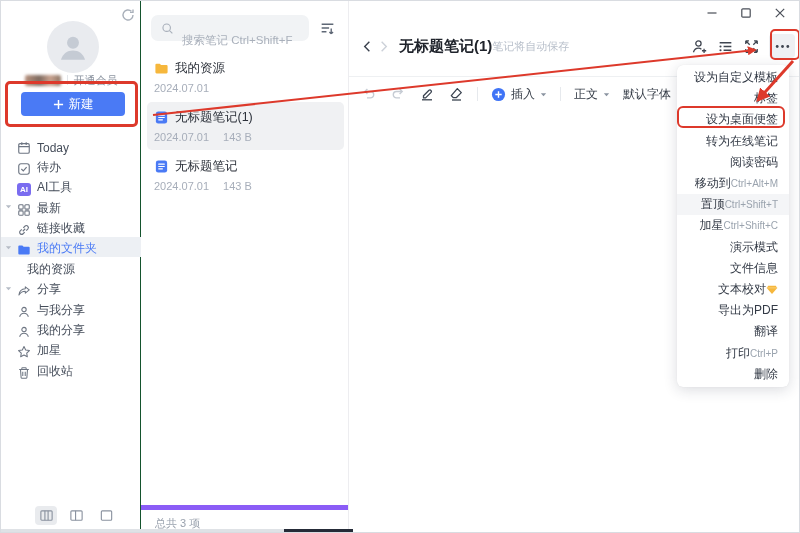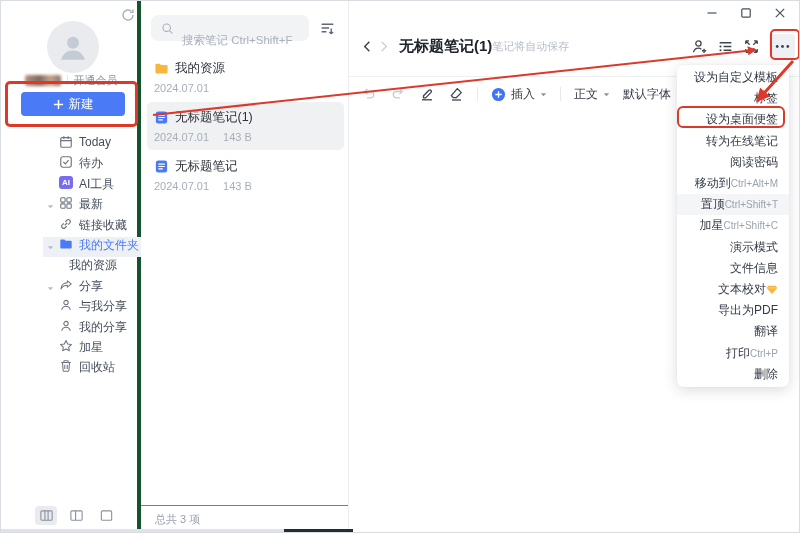--- a/index.html
+++ b/index.html
@@ -1,29 +1,29 @@
 <!DOCTYPE html>
 <html><head>
 <meta charset="utf-8">
 <style>
   html,body{margin:0;padding:0;background:#fff;}
   .stage{position:relative;width:800px;height:533px;background:#fff;overflow:hidden;
          font-family:"Liberation Sans","DejaVu Sans",sans-serif;border:1px solid #d9dce1;box-sizing:border-box;}
   svg{display:block}
   
-  .sidebar{position:absolute;left:0;top:0;width:140px;height:100%;background:#fff;border-right:4px solid #14532d;box-sizing:border-box;}
+  .sidebar{position:absolute;left:0;top:0;width:140px;height:100%;background:#fff;border-right:1px solid #14532d;box-sizing:border-box;}
   .sync-btn{position:absolute;left:119px;top:6px;width:16px;height:16px;color:#a9b0ba;cursor:pointer;}
   .avatar{position:absolute;left:46px;top:20px;width:52px;height:52px;border-radius:50%;background:#e9ebef;display:flex;align-items:center;justify-content:center;color:#c5cbd4;}
   .user-row{position:absolute;top:72px;left:0;width:140px;height:14px;display:flex;align-items:center;justify-content:center;gap:6px;}
   .redacted{width:36px;height:11px;border-radius:2px;background:linear-gradient(90deg,#b9927e,#7d6a5f 40%,#c9a28f 70%,#8d7666);filter:blur(1.6px);}
   .vline{width:1px;height:10px;background:#e3e6ea;}
   .membership{font-size:11px;color:#8d95a1;}
   .new-btn{position:absolute;left:20px;top:91px;width:104px;height:24px;background:#4a7af5;color:#fff;border:none;border-radius:4px;display:flex;align-items:center;justify-content:center;gap:5px;font-size:12.5px;font-family:inherit;cursor:pointer;}
   .side-nav{position:absolute;left:0;top:134px;width:140px;}
-  .srow{position:relative;height:20.4px;display:flex;align-items:flex-start;padding-left:16px;font-size:12px;color:#454d5a;box-sizing:border-box;cursor:pointer;margin-left:42px;}
+  .srow{position:relative;height:20.4px;display:flex;align-items:flex-end;padding-left:16px;font-size:12px;color:#454d5a;box-sizing:border-box;cursor:pointer;}
   .srow .caret{position:absolute;left:4px;top:7px;width:7px;height:7px;color:#b6bcc6;}
   .srow .ic{width:14px;height:14px;color:#6d7582;margin-right:6px;flex:0 0 auto;display:flex;}
   .srow.noicon{padding-left:26px;}
   .srow.selected{background:#edf0f4;color:#4a7af5;}
   .srow.selected .ic{color:#4a7af5;}
   .ai-badge{width:14px;height:13px;margin-right:6px;background:#7a6cf0;color:#fff;border-radius:3px;font-size:8px;font-weight:bold;display:flex;align-items:center;justify-content:center;}
   .layout-switcher{position:absolute;left:34px;bottom:7px;display:flex;gap:8px;align-items:center;}
   .lbtn{width:22px;height:19px;display:flex;align-items:center;justify-content:center;color:#8b93a0;cursor:pointer;border-radius:4px;}
   .lbtn.active{background:#e9ebee;}
   
@@ -32,21 +32,21 @@
   .search-box .sic{width:13px;height:13px;color:#a9b0bb;margin:0 6px 0 10px;flex:0 0 auto;}
   .search-box input{flex:1;min-width:0;border:none;background:transparent;outline:none;font-size:11.5px;color:#333;font-family:inherit;margin-top:24px;}
   .search-box input::placeholder{color:#a9b0bb;}
   .sort-btn{position:absolute;right:12px;top:19px;width:17px;height:17px;color:#5f6876;cursor:pointer;}
   .note-list{position:absolute;left:0;right:0;top:52px;}
   .nitem{position:relative;height:48px;margin:0 4px 1px 6px;border-radius:5px;padding:7px 6px 0 7px;box-sizing:border-box;cursor:pointer;}
   .nitem.selected{background:#f0f1f3;}
   .trow{display:flex;align-items:center;gap:6px;font-size:12.5px;color:#2c313a;}
   .ticon{width:15px;height:15px;flex:0 0 auto;}
   .meta{margin-top:5px;font-size:11px;color:#a7aeba;display:flex;gap:14px;}
-  .panel-footer{position:absolute;left:0;right:0;bottom:0;height:27px;background:#fff;border-top:1px solid #8b5cf6;font-size:11px;color:#99a1ad;line-height:26px;padding-left:14px;box-sizing:border-box;}
+  .panel-footer{position:absolute;left:0;right:0;bottom:0;height:27px;background:#fff;border-top:5px solid #8b5cf6;font-size:11px;color:#99a1ad;line-height:26px;padding-left:14px;box-sizing:border-box;}
   
   .editor{position:absolute;left:348px;top:0;right:0;height:100%;background:#fff;}
   .win-controls{position:absolute;top:2px;right:6px;display:flex;gap:8px;}
   .wbtn{width:26px;height:20px;display:flex;align-items:center;justify-content:center;color:#4a4f58;cursor:pointer;}
   .doc-header{position:absolute;left:10px;top:32px;height:26px;display:flex;align-items:center;}
   .nav-chev{width:16px;height:16px;display:flex;align-items:center;justify-content:center;cursor:pointer;}
   .doc-title{margin-left:8px;font-size:15px;font-weight:bold;color:#20242c;}
   .autosave{font-size:11px;color:#b9c0cb;}
   .header-icons{position:absolute;right:4px;top:33px;display:flex;align-items:center;gap:9px;color:#3f4550;}
   .hic{width:17px;height:17px;display:flex;cursor:pointer;color:#3f4550;}

